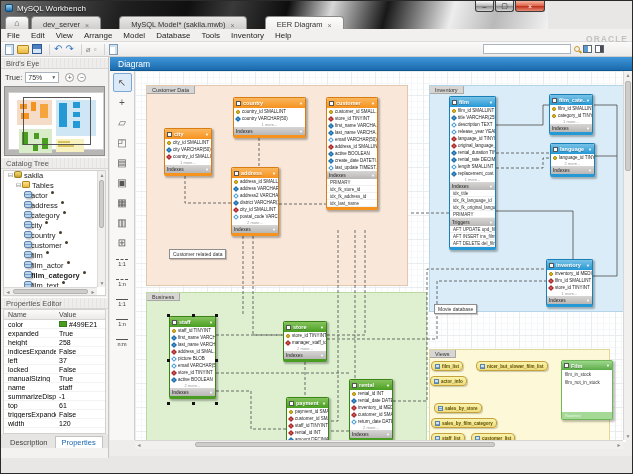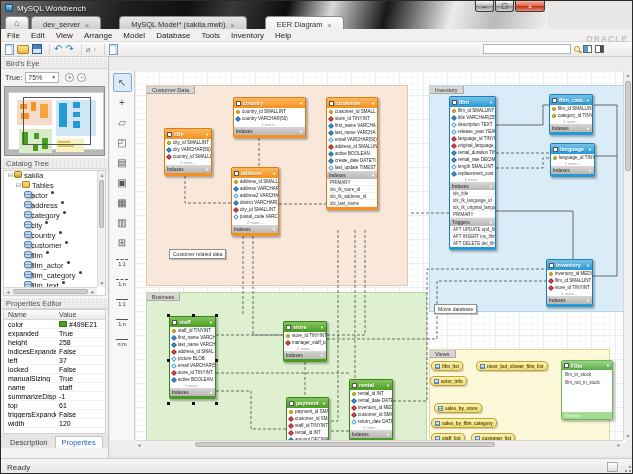--- a/index.html
+++ b/index.html
@@ -300,21 +300,21 @@
             <span class="tico tbl"></span>
             <span class="tlabel">film</span>
             <span class="tdot"></span>
           </div>
           <div class="trow" style="padding-left: 20px;">
             <span class="texp">⊞</span>
             <span class="tico tbl"></span>
             <span class="tlabel">film_actor</span>
             <span class="tdot"></span>
           </div>
-          <div class="trow" style="padding-left: 20px;">
+          <div class="trow" style="padding-left: 20px; font-weight: bold;">
             <span class="texp">⊞</span>
             <span class="tico tbl"></span>
             <span class="tlabel">film_category</span>
             <span class="tdot"></span>
           </div>
           <div class="trow" style="padding-left: 20px;">
             <span class="texp">⊞</span>
             <span class="tico tbl"></span>
             <span class="tlabel">film_text</span>
             <span class="tdot"></span>
@@ -420,20 +420,23 @@
   <div id="bottom-tabs">
         <div class="ptab">Description</div>
         <div class="ptab active">Properties</div>
         <div class="ptab">H</div>
         <span class="spin">▲</span>
         <span class="spin">▼</span>
       </div>
 </div>
 
 <div id="main">
+  <div id="diagram-tabbar">
+    <span>Diagram</span>
+  </div>
   <div id="side-tools">
         <div class="tool sel">↖</div>
         <div class="tool">+</div>
         <div class="tool">▱</div>
         <div class="tool">◰</div>
         <div class="tool">▤</div>
         <div class="tool">▣</div>
         <div class="tool">▦</div>
         <div class="tool">▥</div>
         <div class="tool">⊞</div>
@@ -928,19 +931,14 @@
     <div class="vthumb" style="top:10px;height:90px;left:1px;width:6px;"></div>
     <span class="sarrow" style="bottom:0;left:0;">▼</span>
   </div>
   <div id="cv-hscroll">
     <span class="sarrow" style="left:0;">◄</span>
     <div class="hthumb" style="left:60px;width:300px;"></div>
     <span class="sarrow" style="right:0;">►</span>
   </div>
 </div>
 
-<div id="statusbar">
-  <span>Ready</span>
-  <span id="status-ico"></span>
-  <span id="grip"></span>
-</div>
 
 </div>
 
 </body></html>

